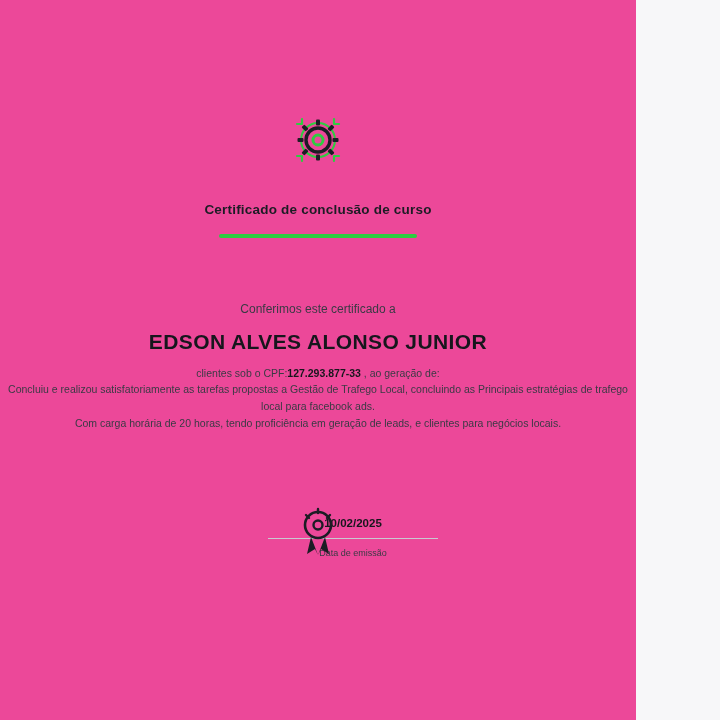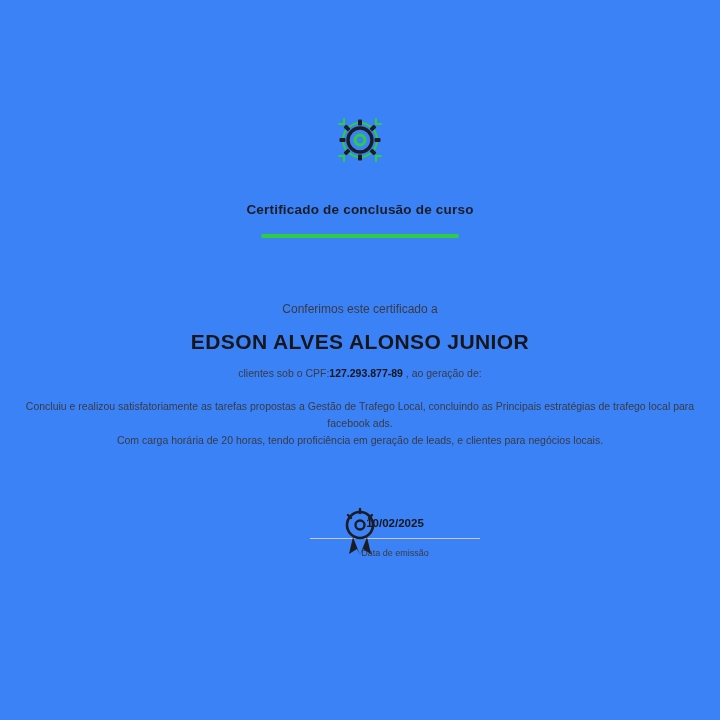--- a/index.html
+++ b/index.html
@@ -10,23 +10,23 @@
   body {
     width: 720px;
     height: 720px;
     background: #f7f7f9;
     font-family: "Liberation Sans", sans-serif;
     color: #1c1c24;
     overflow: hidden;
   }
   .certificate {
     position: relative;
-    width: 720px;
+    width: 636px;
     height: 720px;
-    background: #3b82f6;
+    background: #ec4899;
     display: flex;
     flex-direction: column;
     align-items: center;
   }
 
   
   .logo-wrap {
     margin-top: 112px;
     width: 56px;
     height: 56px;
@@ -72,21 +72,21 @@
     margin-top: 13px;
     font-size: 10.5px;
     color: #3a3a44;
     text-align: center;
   }
   .cpf-line .cpf-value {
     font-weight: bold;
     color: #16161c;
   }
   .desc {
-    margin-top: 19px;
+    margin-top: 2px;
     font-size: 10.5px;
     color: #3a3a44;
     text-align: center;
     line-height: 1.62;
     max-width: 700px;
     padding: 0 8px;
   }
 
   
   .footer {
@@ -185,21 +185,21 @@
     </svg>
   </div>
 
   <div class="title">Certificado de conclusão de curso</div>
   <div class="rule"></div>
 
   <div class="intro">Conferimos este certificado a</div>
   <div class="recipient">EDSON ALVES ALONSO JUNIOR</div>
 
   <div class="cpf-line">
-    <span>clientes sob o CPF:</span><span class="cpf-value">127.293.877-89</span>
+    <span>clientes sob o CPF:</span><span class="cpf-value">127.293.877-33</span>
     <span>, ao geração de:</span>
   </div>
 
   <div class="desc">Concluiu e realizou satisfatoriamente as tarefas propostas a Gestão de Trafego Local, concluindo as Principais estratégias de trafego local para facebook ads.</div>
   <div class="desc" style="margin-top:0;">Com carga horária de 20 horas, tendo proficiência em geração de leads, e clientes para negócios locais.</div>
 
   <div class="footer">
 
 
     <div class="footer-col right">

